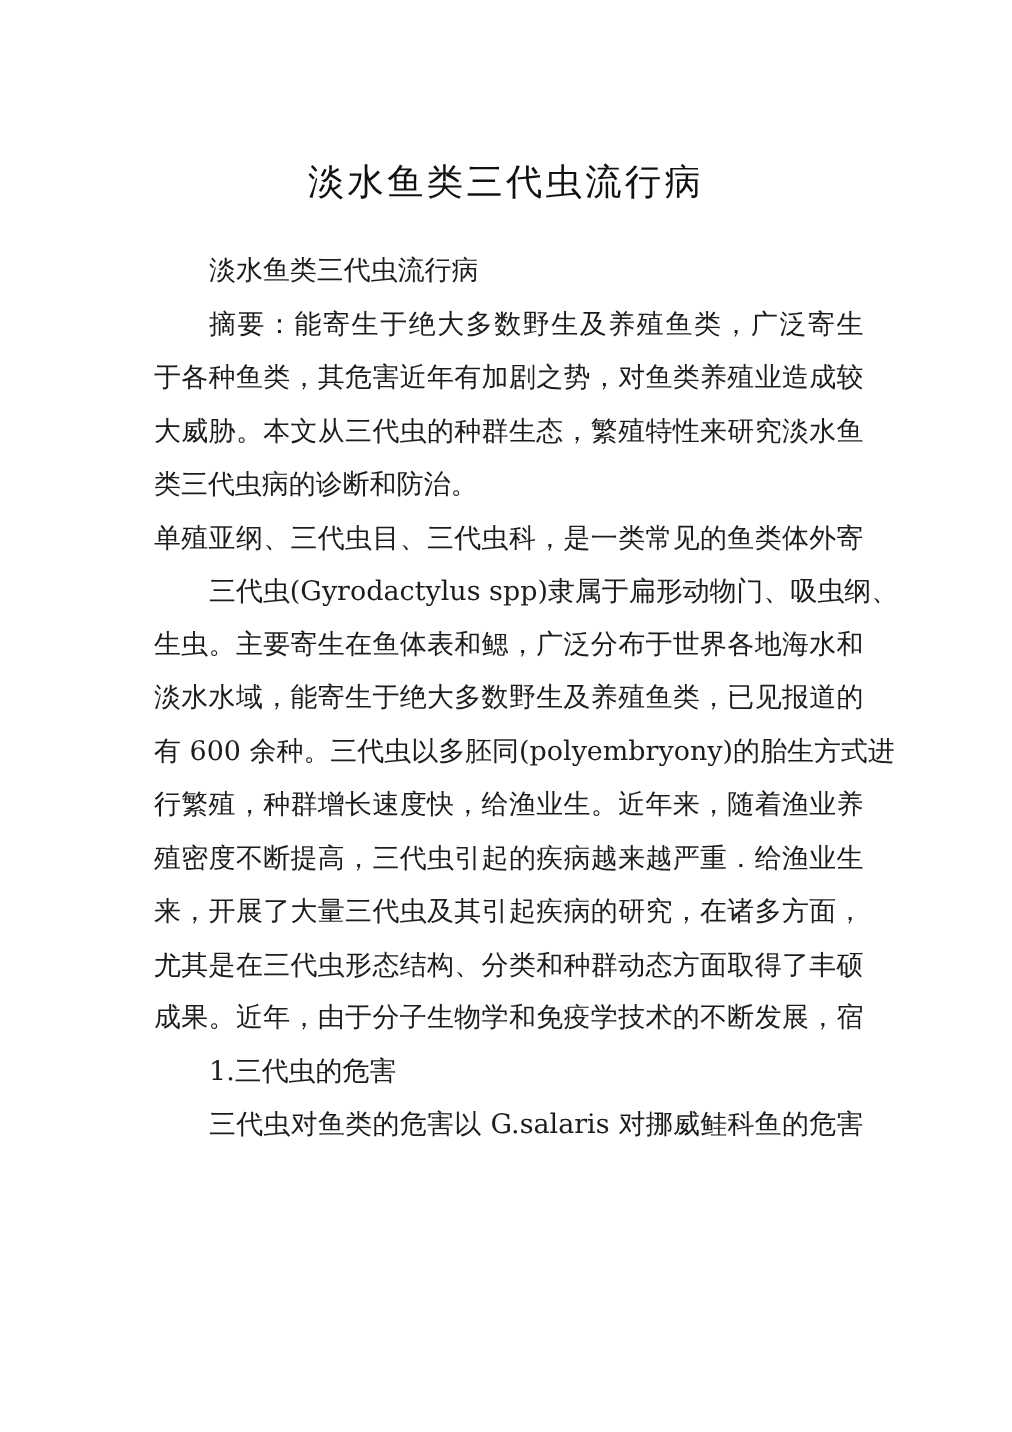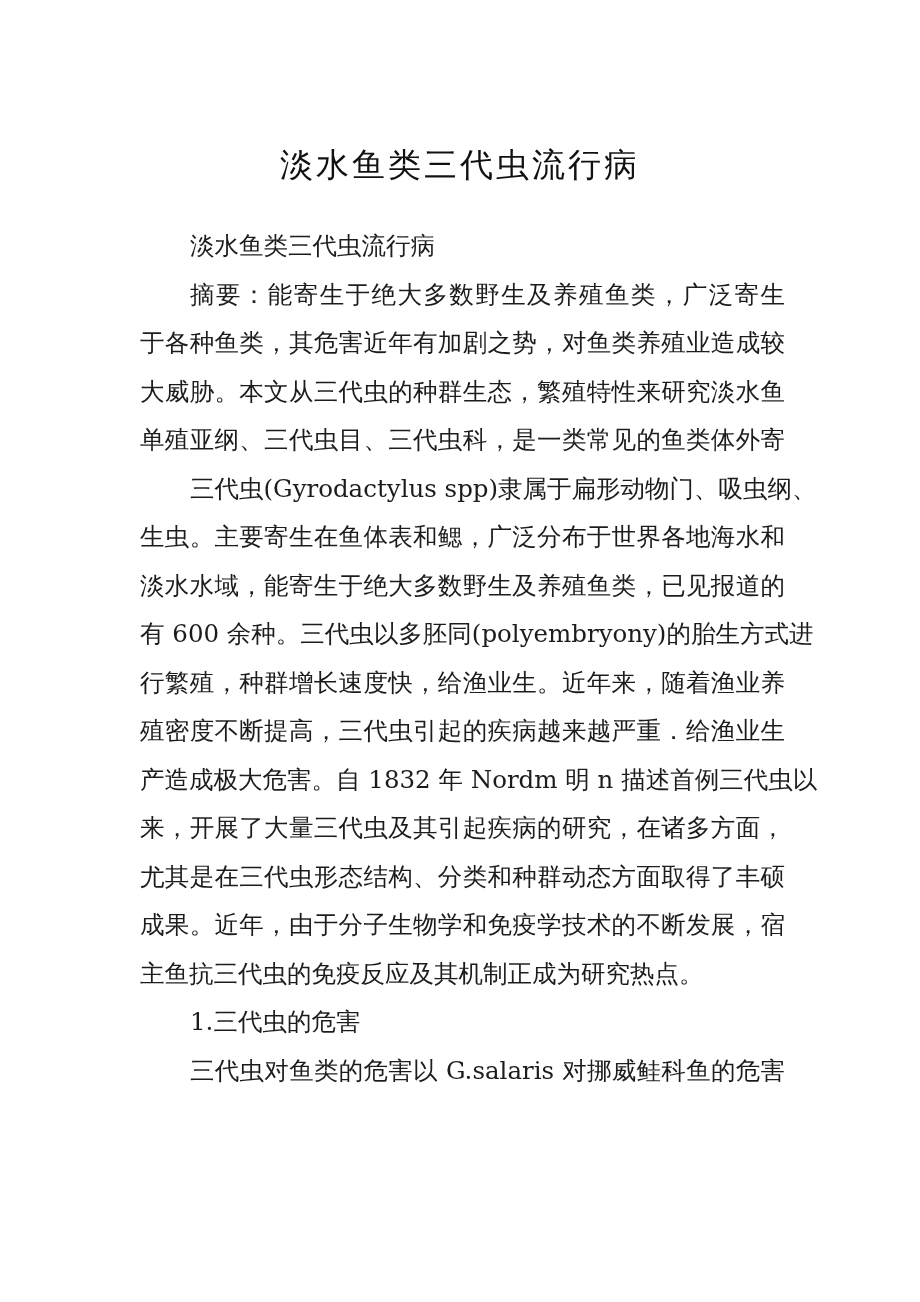--- a/index.html
+++ b/index.html
@@ -67,36 +67,35 @@
   <div class="body">
 
     <div>
       <span class="line indent last">淡水鱼类三代虫流行病</span>
     </div>
 
     <div>
       <span class="line indent">摘要：能寄生于绝大多数野生及养殖鱼类，广泛寄生</span>
       <span class="line">于各种鱼类，其危害近年有加剧之势，对鱼类养殖业造成较</span>
       <span class="line">大威胁。本文从三代虫的种群生态，繁殖特性来研究淡水鱼</span>
+      <span class="line last">类三代虫病的诊断和防治。</span>
     </div>
 
 
     <div>
       <span class="line">单殖亚纲、三代虫目、三代虫科，是一类常见的鱼类体外寄</span>
       <span class="line indent">三代虫(Gyrodactylus spp)隶属于扁形动物门、吸虫纲、</span>
       <span class="line">生虫。主要寄生在鱼体表和鳃，广泛分布于世界各地海水和</span>
       <span class="line">淡水水域，能寄生于绝大多数野生及养殖鱼类，已见报道的</span>
       <span class="line">有 600 余种。三代虫以多胚同(polyembryony)的胎生方式进</span>
       <span class="line">行繁殖，种群增长速度快，给渔业生。近年来，随着渔业养</span>
       <span class="line">殖密度不断提高，三代虫引起的疾病越来越严重．给渔业生</span>
-      <span class="line">产造成极大危害。自 1832 年 Nordm 明 n 描述首例三代虫以</span>
       <span class="line">来，开展了大量三代虫及其引起疾病的研究，在诸多方面，</span>
       <span class="line">尤其是在三代虫形态结构、分类和种群动态方面取得了丰硕</span>
       <span class="line">成果。近年，由于分子生物学和免疫学技术的不断发展，宿</span>
-      <span class="line last">主鱼抗三代虫的免疫反应及其机制正成为研究热点。</span>
     </div>
 
     <div>
       <span class="line indent last">1.三代虫的危害</span>
     </div>
 
     <div>
       <span class="line indent">三代虫对鱼类的危害以 G.salaris 对挪威鲑科鱼的危害</span>
     </div>
   </div>

